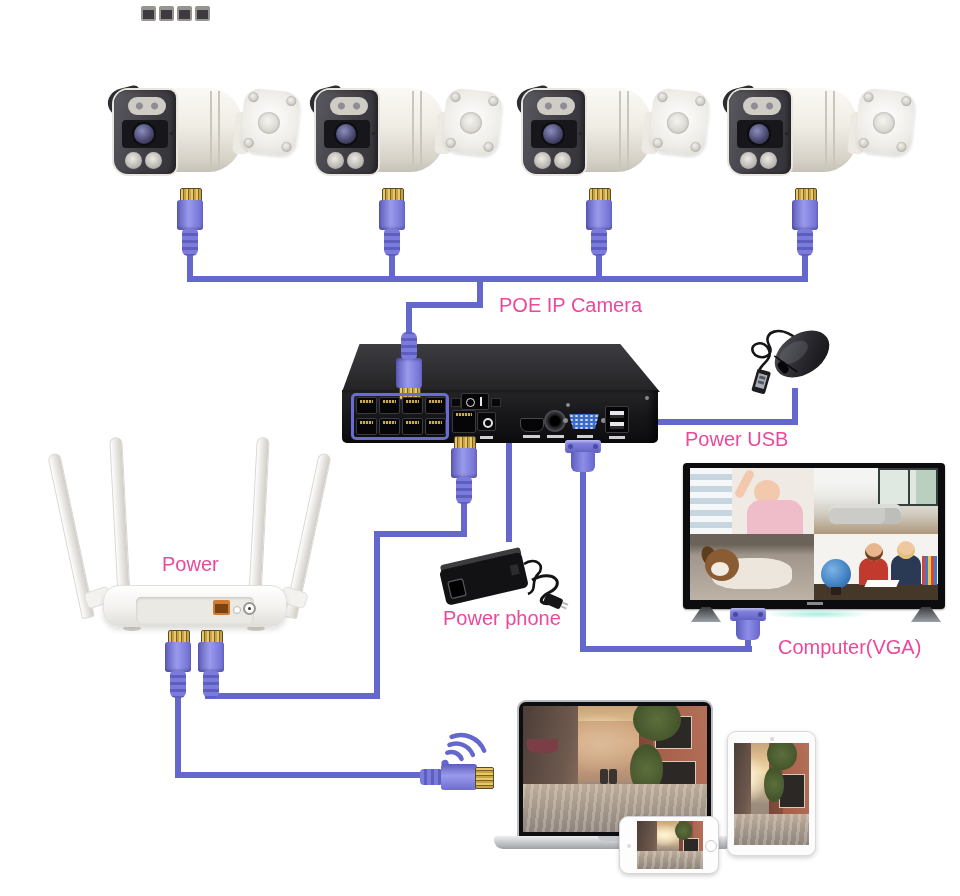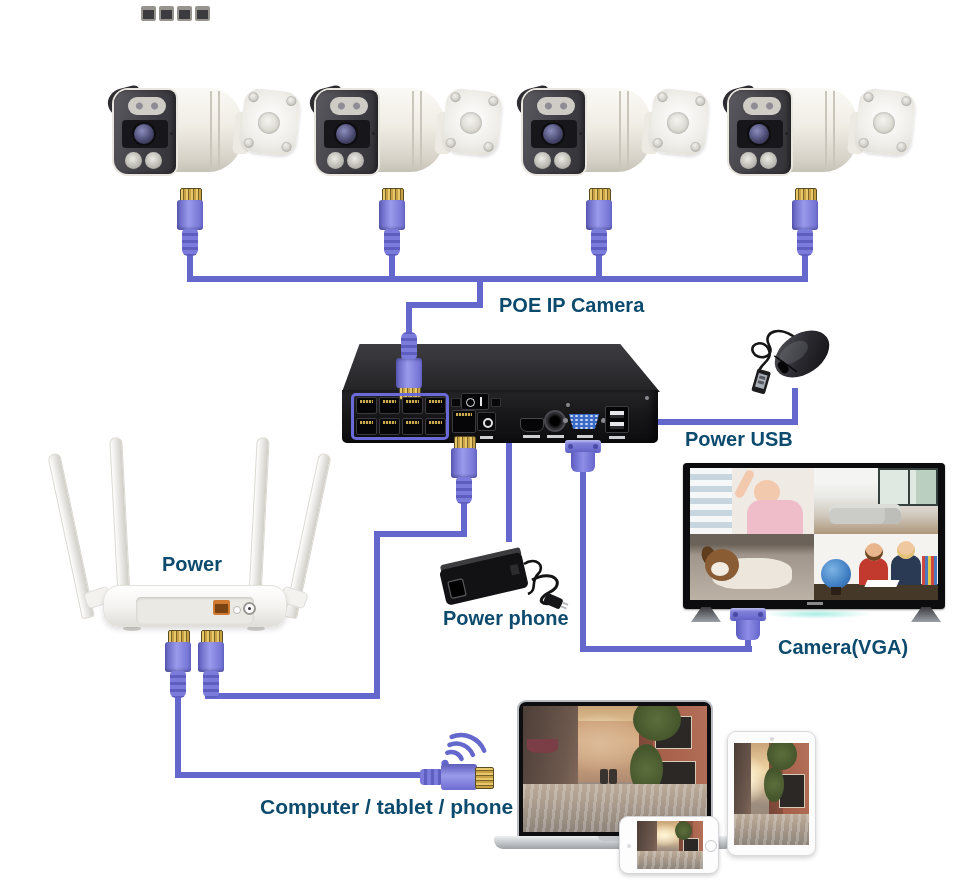--- a/index.html
+++ b/index.html
@@ -1,20 +1,20 @@
 <!DOCTYPE html>
 <html><head>
 <meta charset="utf-8">
 <style>
   html,body{margin:0;padding:0;background:#ffffff;}
   #canvas{position:relative;width:960px;height:896px;background:#fff;overflow:hidden;
           font-family:"Liberation Sans",sans-serif;}
   #canvas i, #canvas .abs{display:block;position:absolute;}
   .pl{position:absolute;background:#6467cb;z-index:1;}
-  .lbl{position:absolute;color:#0c4a6e;font-weight:700;font-size:20px;white-space:nowrap;z-index:6;}
+  .lbl{position:absolute;color:#ec4899;font-weight:400;font-size:20px;white-space:nowrap;z-index:6;}
 
   
   .rj45{position:absolute;width:26px;height:70px;z-index:3;}
   .rj45 .pins{position:absolute;top:0;left:3px;width:20px;height:13px;border:1px solid #5a4c22;border-radius:2px;
     background:repeating-linear-gradient(90deg,#e7c96c 0 2px,#7a6326 2px 3px,#c8a244 3px 5px);}
   .rj45 .bodyp{position:absolute;top:12px;left:0;width:26px;height:30px;border-radius:3px;
     background:linear-gradient(90deg,#5d5dbb,#9a9aec 45%,#6d6dd0);box-shadow:inset 0 -2px 3px rgba(30,30,90,.35);}
   .rj45 .boot{position:absolute;top:41px;left:5px;width:16px;height:27px;border-radius:4px 4px 6px 6px;
     background:repeating-linear-gradient(180deg,#7b7bdb 0 4px,#5e5ec0 4px 7px);}
   .rj45.down{transform:scaleY(-1);}
@@ -569,16 +569,15 @@
       <i class="st-ivy" style="left:58%;top:0;width:26%;height:40%"></i>
       <i class="st-ground"></i>
     </div>
     <i class="ph-home"></i>
   </div>
 
   <div class="lbl" style="left:499px;top:294px">POE IP Camera</div>
   <div class="lbl" style="left:685px;top:428px">Power USB</div>
   <div class="lbl" style="left:162px;top:553px">Power</div>
   <div class="lbl" style="left:443px;top:607px">Power phone</div>
-  <div class="lbl" style="left:778px;top:636px">Camera(VGA)</div>
-  <div class="lbl" style="left:260px;top:795px;font-size:21px">Computer / tablet / phone</div>
+  <div class="lbl" style="left:778px;top:636px">Computer(VGA)</div>
 
 </div>
 
 </body></html>

